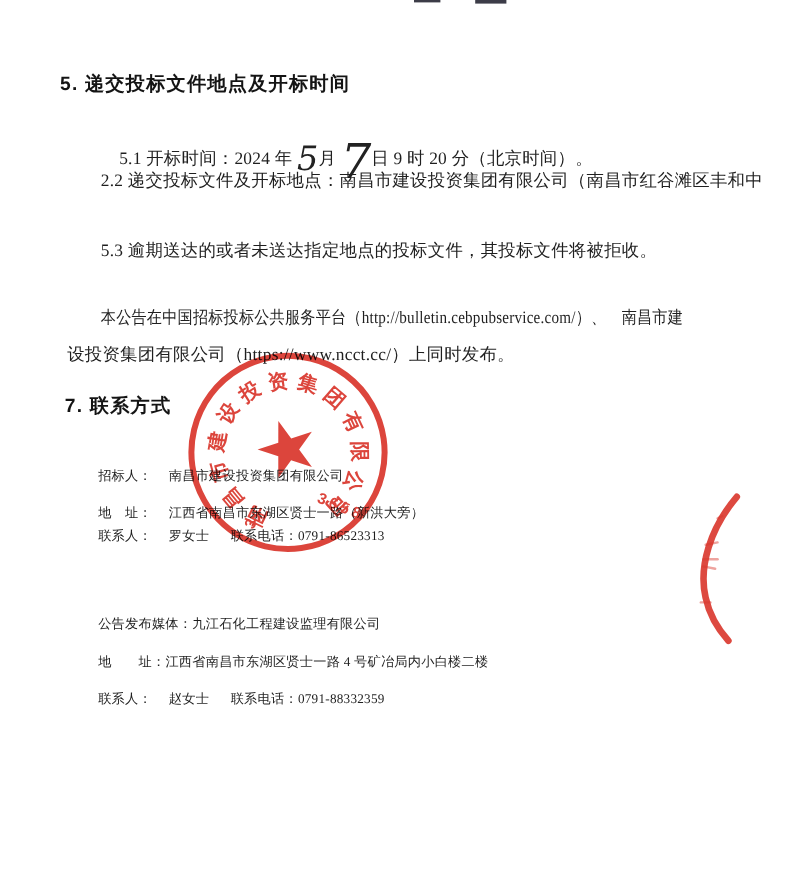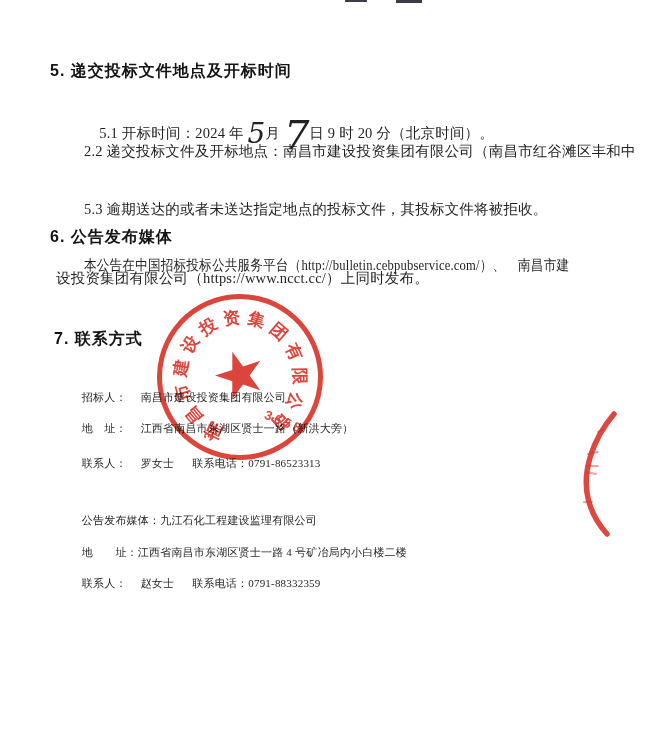--- a/index.html
+++ b/index.html
@@ -49,33 +49,32 @@
 
   <div class="heading" style="left:50px;top:60px;">5. 递交投标文件地点及开标时间</div>
 
   <div class="line" style="left:84px;top:102px;">
     <span>5.1 开标时间：2024 年 </span><span class="hand hand-month">5</span><span>月 </span><span class="hand hand-day">7</span><span>日 9 时 20 分（北京时间）。</span>
   </div>
 
   <div class="line" style="left:84px;top:141px;">2.2 递交投标文件及开标地点：南昌市建设投资集团有限公司（南昌市红谷滩区丰和中</div>
   <div class="line" style="left:84px;top:199px;">5.3 逾期送达的或者未送达指定地点的投标文件，其投标文件将被拒收。</div>
 
-  <div class="heading" style="left:50px;top:226px;">6. 公告发布媒体</div>
   <div class="line cond" style="left:84px;top:255px;">本公告在中国招标投标公共服务平台（http://bulletin.cebpubservice.com/）、　南昌市建</div>
-  <div class="line" style="left:56px;top:268px;">设投资集团有限公司（https://www.ncct.cc/）上同时发布。</div>
+  <div class="line" style="left:56px;top:286px;">设投资集团有限公司（https://www.ncct.cc/）上同时发布。</div>
 
   <div class="heading" style="left:54px;top:328px;">7. 联系方式</div>
 
   <div class="crow" style="left:70px;top:366px;">
     <span class="rlabel">招标人：</span><span class="rvalue">南昌市建设投资集团有限公司</span>
   </div>
   <div class="crow" style="left:70px;top:397px;">
     <span class="rlabel">地　址：</span><span class="rvalue">江西省南昌市东湖区贤士一路（新洪大旁）</span>
   </div>
-  <div class="crow" style="left:70px;top:432px;">
+  <div class="crow" style="left:70px;top:416px;">
     <span class="rlabel">联系人：</span><span class="rvalue">罗女士</span><span class="rextra">联系电话：0791-86523313</span>
   </div>
 
   <div class="crow tight" style="left:70px;top:489px;">
     <span class="rlabel">公告发布媒体：</span><span class="rvalue">九江石化工程建设监理有限公司</span>
   </div>
   <div class="crow tight" style="left:70px;top:521px;">
     <span class="rlabel">地　　址：</span><span class="rvalue">江西省南昌市东湖区贤士一路 4 号矿冶局内小白楼二楼</span>
   </div>
   <div class="crow" style="left:70px;top:552px;">

